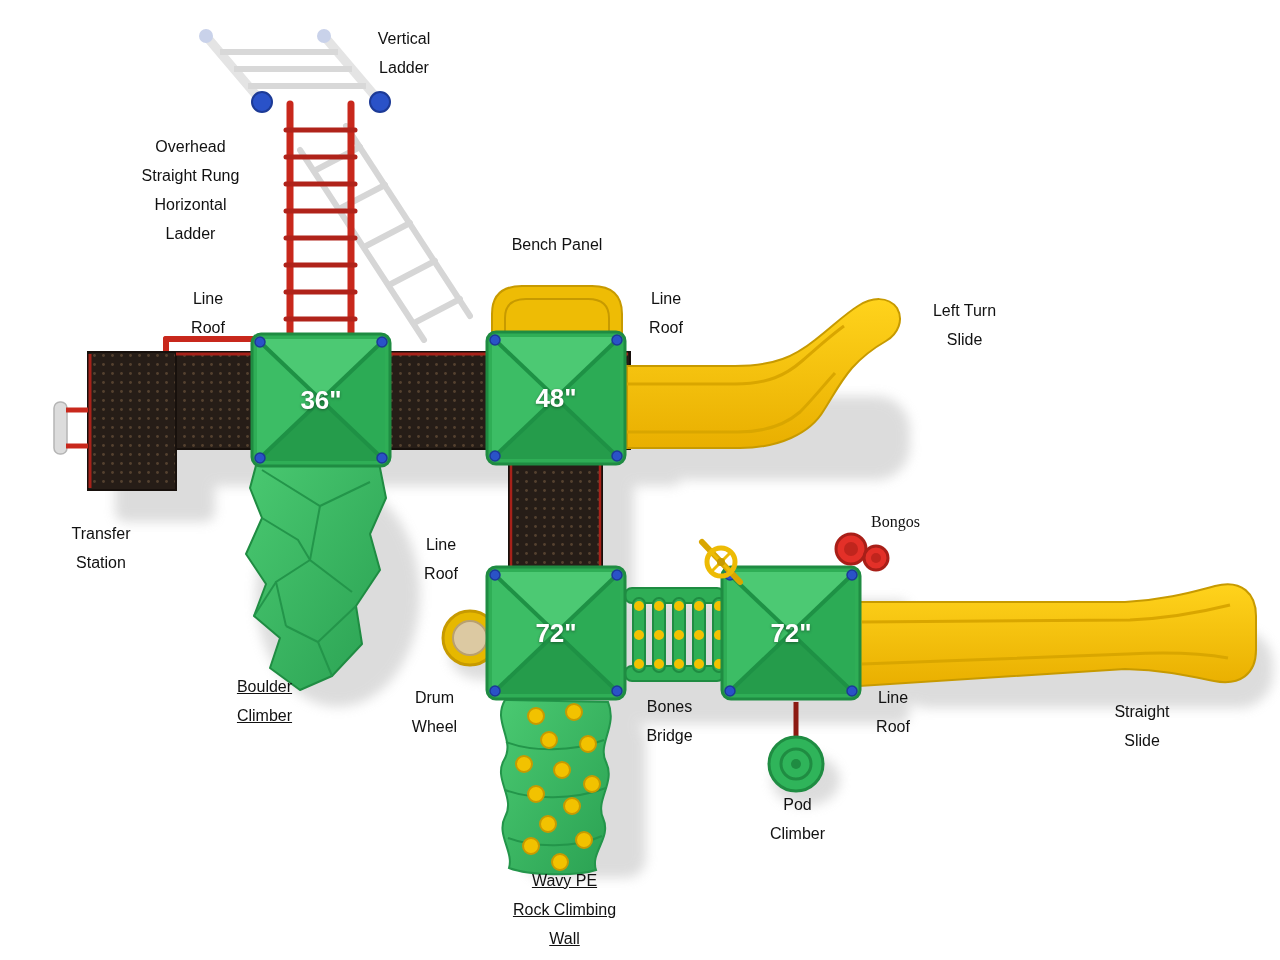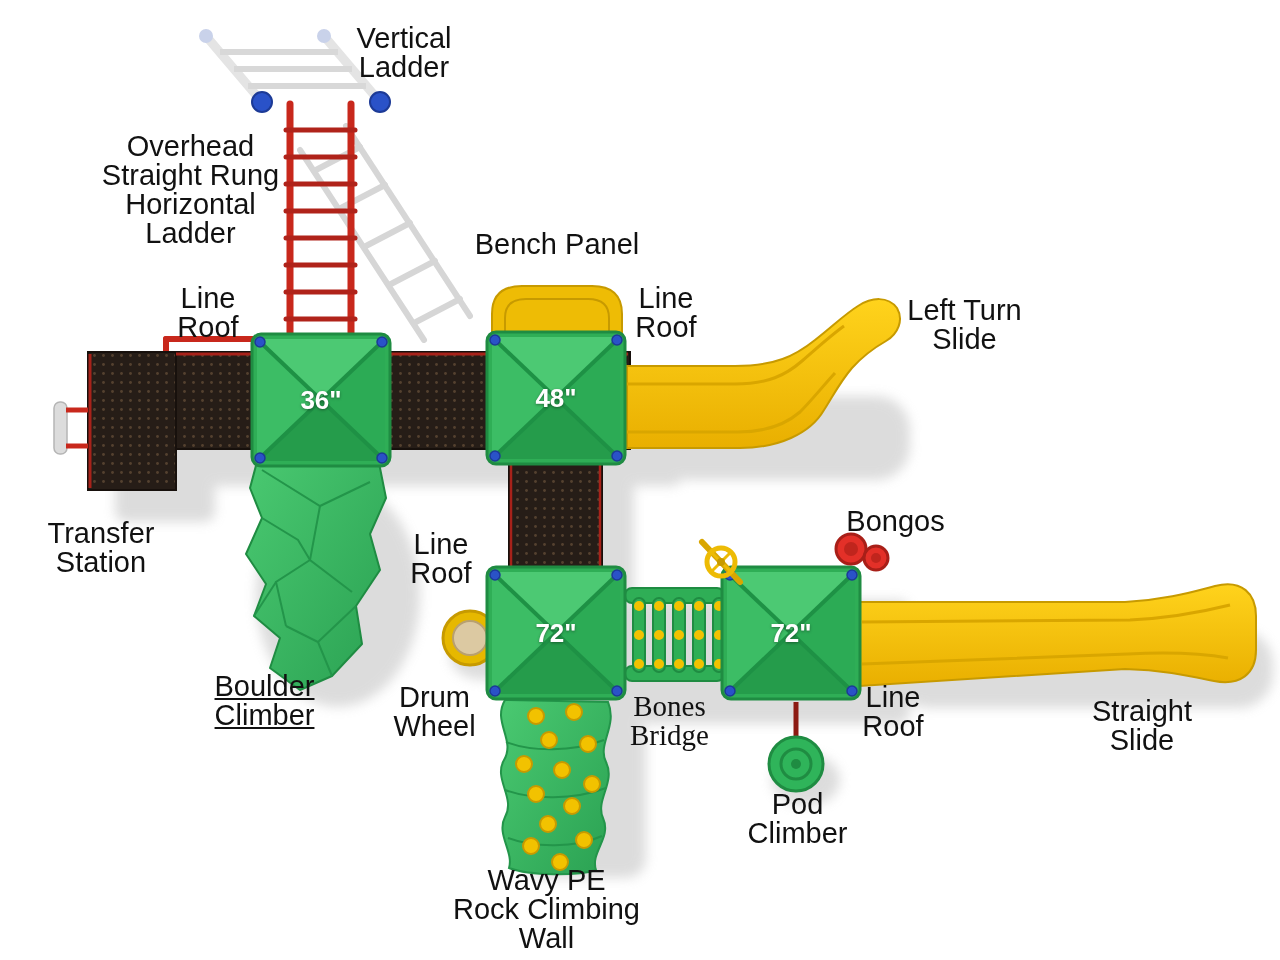--- a/index.html
+++ b/index.html
@@ -1,19 +1,19 @@
 <!DOCTYPE html>
 <html><head>
 <meta charset="utf-8">
 <style>
   html,body{margin:0;padding:0;background:#ffffff;}
   #stage{position:relative;width:1280px;height:960px;background:#ffffff;overflow:hidden;
          font-family:"Liberation Sans",sans-serif;}
   #scene{position:absolute;left:0;top:0;}
-  .lbl{position:absolute;color:#111111;font-size:29px;line-height:29px;text-align:center;
+  .lbl{position:absolute;color:#111111;font-size:16px;line-height:29px;text-align:center;
        white-space:pre-line;}
   .roof-label{position:absolute;display:flex;align-items:center;justify-content:center;
        color:#ffffff;font-size:26px;font-weight:bold;
        text-shadow:0 1px 3px rgba(0,0,0,.4);}
 </style>
 </head>
 <body>
 
 <div id="stage">
 
@@ -243,36 +243,36 @@
 Ladder</div>
   <div class="lbl" style="left:156px;top:284px;width:104px;">Line
 Roof</div>
   <div class="lbl" style="left:452px;top:230px;width:210px;">Bench Panel</div>
   <div class="lbl" style="left:614px;top:284px;width:104px;">Line
 Roof</div>
   <div class="lbl" style="left:872px;top:296px;width:185px;">Left Turn
 Slide</div>
   <div class="lbl" style="left:18px;top:506px;width:166px;margin-top:13px;">Transfer
 Station</div>
-  <div class="lbl" style="left:823px;top:507px;width:145px;">Bongos</div>
+  <div class="lbl" style="left:823px;top:507px;width:145px;font-family:Liberation Serif, serif;">Bongos</div>
   <div class="lbl" style="left:389px;top:530px;width:104px;">Line
 Roof</div>
   <div class="lbl" style="left:182px;top:672px;width:165px;text-decoration:underline;">Boulder
 Climber</div>
   <div class="lbl" style="left:372px;top:683px;width:125px;">Drum
 Wheel</div>
-  <div class="lbl" style="left:607px;top:692px;width:125px;font-family:Liberation Serif, serif;">Bones
+  <div class="lbl" style="left:607px;top:692px;width:125px;">Bones
 Bridge</div>
   <div class="lbl" style="left:841px;top:683px;width:104px;">Line
 Roof</div>
   <div class="lbl" style="left:725px;top:790px;width:145px;">Pod
 Climber</div>
   <div class="lbl" style="left:1072px;top:697px;width:140px;">Straight
 Slide</div>
-  <div class="lbl" style="left:434px;top:866px;width:225px;">Wavy PE
+  <div class="lbl" style="left:452px;top:866px;width:225px;text-decoration:underline;">Wavy PE
 Rock Climbing
 Wall</div>
 
   <div class="roof-label" style="left:252px;top:334px;width:138px;height:132px;">36"</div>
   <div class="roof-label" style="left:487px;top:332px;width:138px;height:132px;">48"</div>
   <div class="roof-label" style="left:487px;top:567px;width:138px;height:132px;">72"</div>
   <div class="roof-label" style="left:722px;top:567px;width:138px;height:132px;">72"</div>
 
 </div>
 

